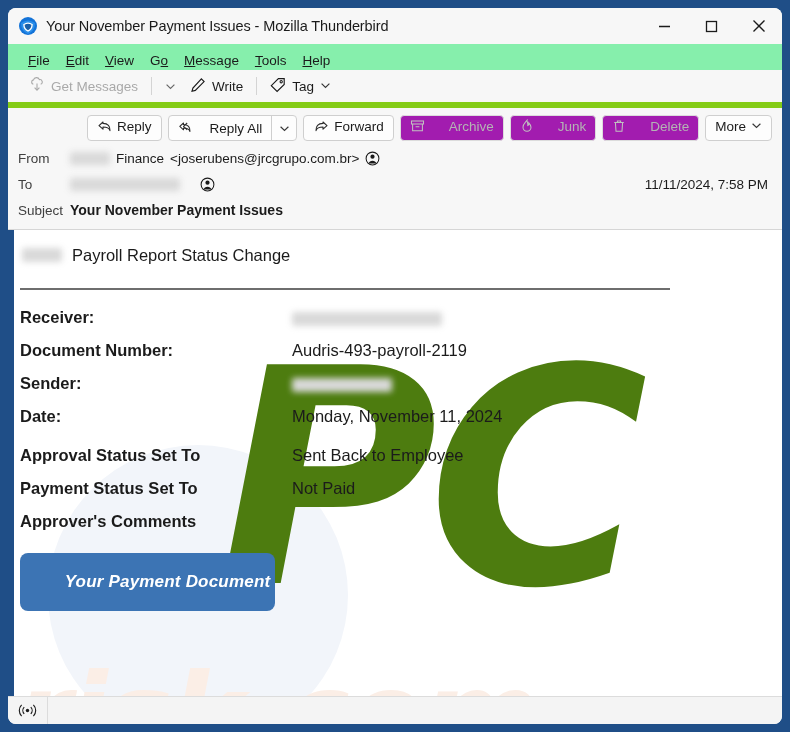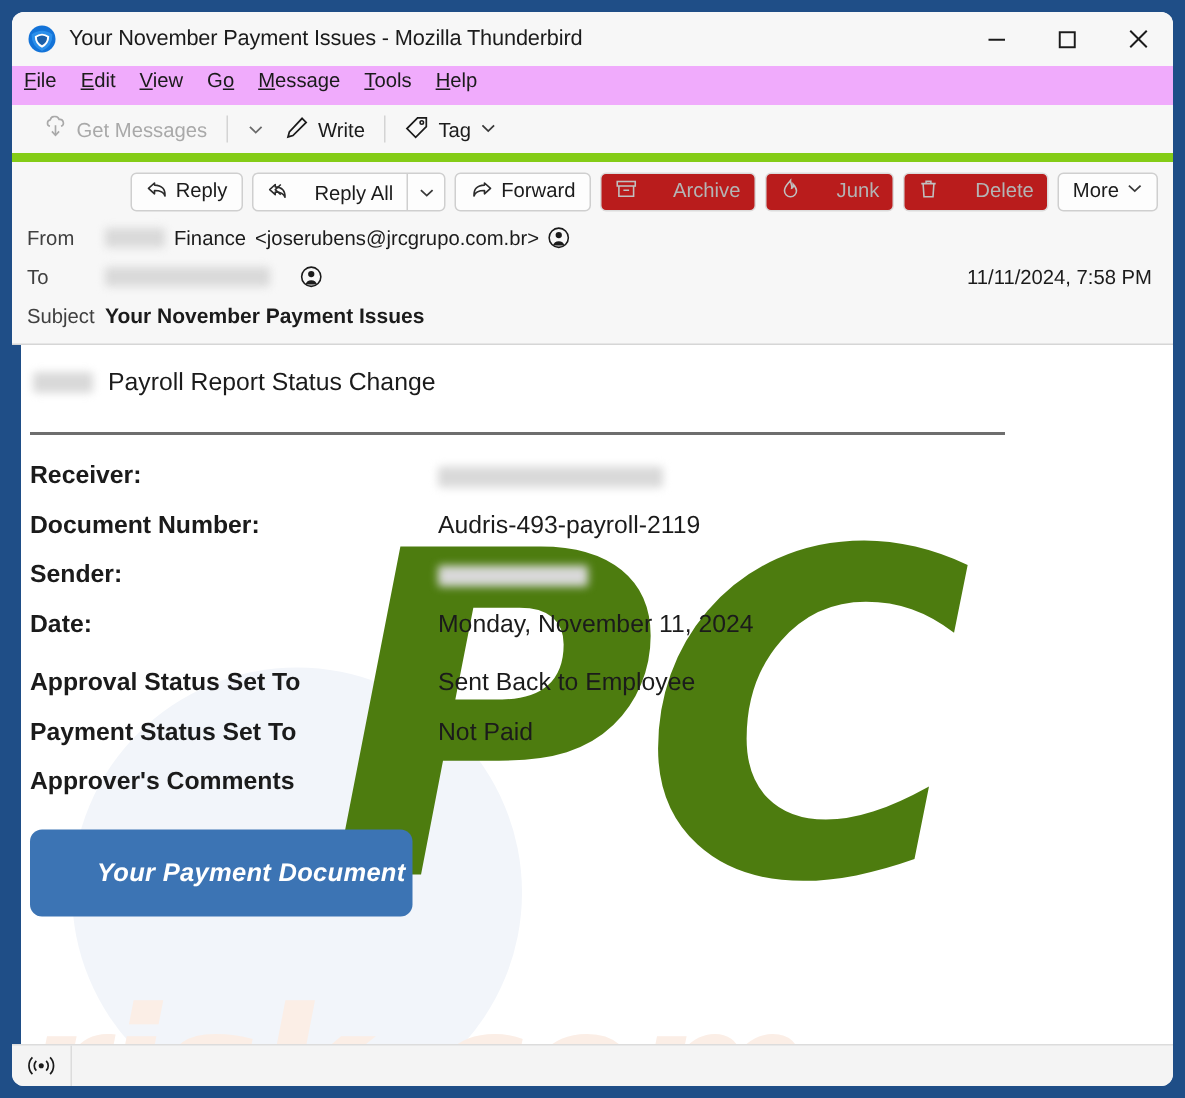--- a/index.html
+++ b/index.html
@@ -54,24 +54,24 @@
   .win-btn {
     width: 47px; height: 36px;
     display: flex; align-items: center; justify-content: center;
     color: #1b1b1b;
   }
   .win-btn svg { display: block; }
 
   
   #menu-bar {
     height: 26px;
-    background: #f0abfc;
-    display: flex;
-    align-items: flex-start;
-    padding-left: 0;
+    background: #86efac;
+    display: flex;
+    align-items: flex-end;
+    padding-left: 12px;
     flex: 0 0 auto;
   }
   .menu-item {
     font-size: 13.5px;
     color: #1b1b1b;
     padding: 2px 8px;
     white-space: nowrap;
   }
   .menu-item .ak { text-decoration: underline; }
 
@@ -124,21 +124,21 @@
     display: flex; align-items: flex-start; gap: 5px;
     border: 1px solid #cfcfcf;
     background: #fdfdfd;
     border-radius: 4px;
     padding: 3px 9px;
     font-size: 13.5px;
     color: #1b1b1b;
     height: 26px;
     white-space: nowrap;
   }
-  .act-btn.disabled { color: #b4b4b4; border-color: #dcdcdc; background: #b91c1c; gap: 24px; }
+  .act-btn.disabled { color: #b4b4b4; border-color: #dcdcdc; background: #a21caf; gap: 24px; }
   .act-group {
     display: flex;
     align-items: center;
     border: 1px solid #cfcfcf;
     background: #fdfdfd;
     border-radius: 4px;
     height: 26px;
     overflow: hidden;
   }
   .act-group .act-main {

